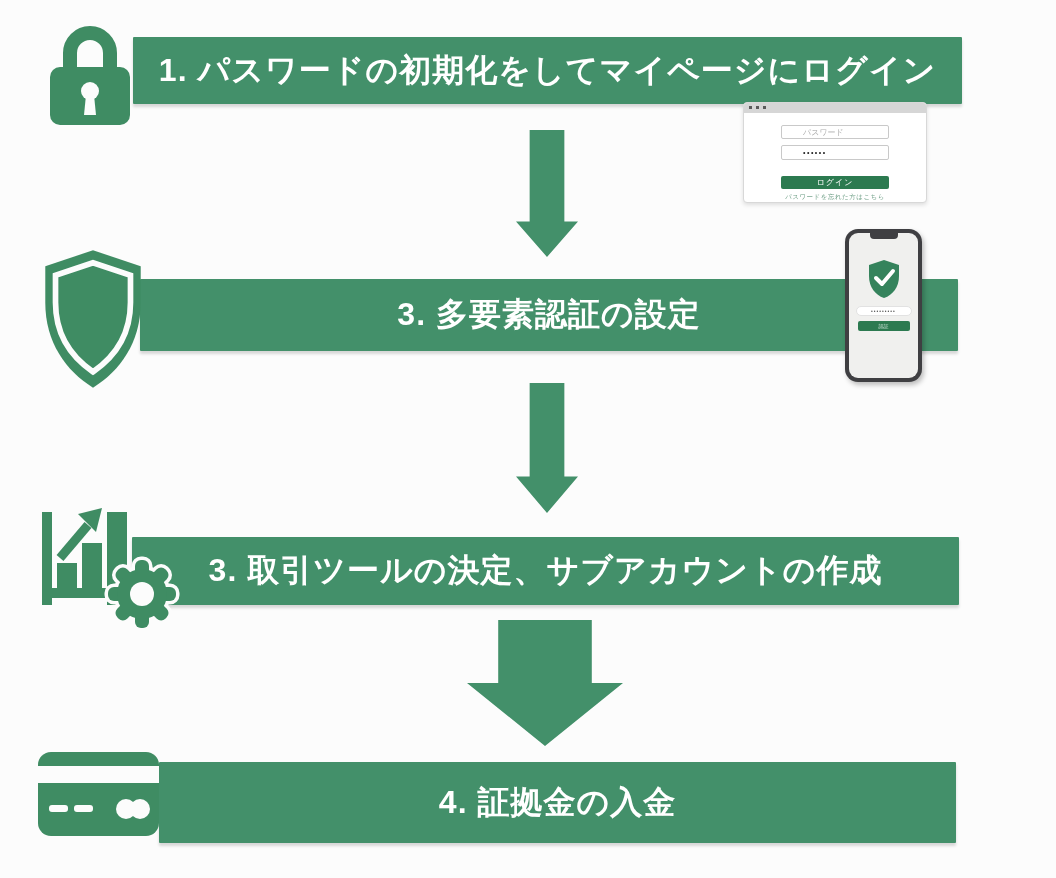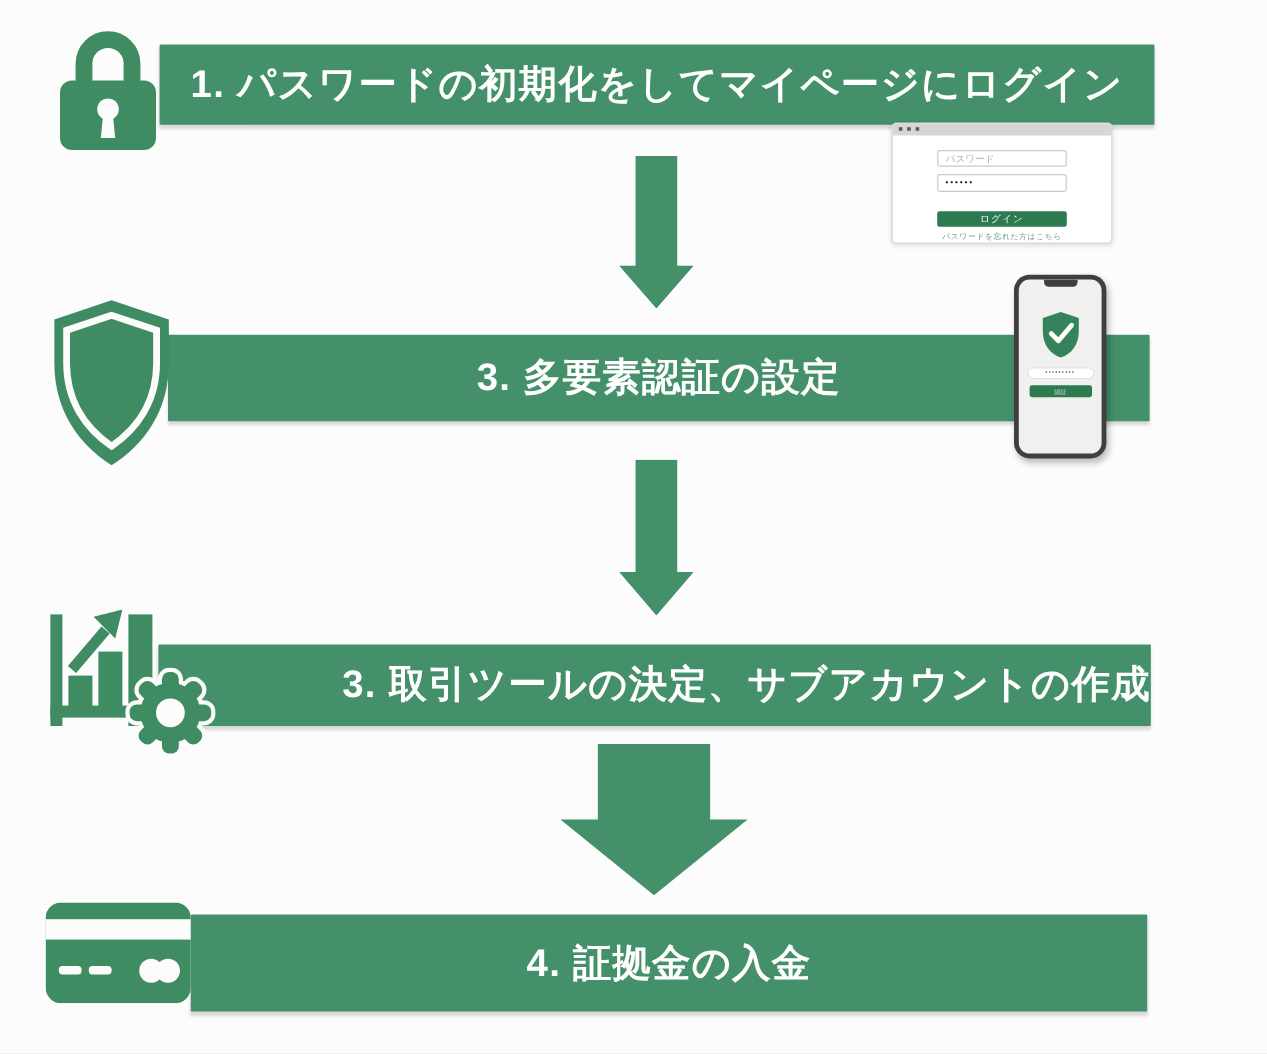--- a/index.html
+++ b/index.html
@@ -26,21 +26,21 @@
     border-radius:1px;
     box-shadow:0 3px 3px rgba(0,0,0,.15);
     display:flex;align-items:center;justify-content:center;
     color:var(--banner-text);
     font-weight:bold;
     letter-spacing:1px;
     z-index:2;
   }
   #banner-1{left:133px;top:37px;width:829px;height:67px;font-size:32px;}
   #banner-2{left:140px;top:279px;width:818px;height:72px;font-size:32px;}
-  #banner-3{left:132px;top:537px;width:827px;height:68px;font-size:32px;justify-content:flex-end;}
+  #banner-3{left:132px;top:537px;width:827px;height:68px;font-size:32px;}
   #banner-4{left:159px;top:762px;width:797px;height:81px;font-size:32px;}
   
   .arrow{
     position:absolute;background:var(--accent);z-index:1;
   }
   .arrow.small{clip-path:polygon(22% 0,78% 0,78% 72%,100% 72%,50% 100%,0 72%,22% 72%);}
   .arrow.big{clip-path:polygon(20% 0,80% 0,80% 50%,100% 50%,50% 100%,0 50%,20% 50%);}
   #arrow-1{left:516px;top:130px;width:62px;height:127px;}
   #arrow-2{left:516px;top:383px;width:62px;height:130px;}
   #arrow-3{left:467px;top:620px;width:156px;height:126px;}
@@ -59,21 +59,21 @@
     z-index:6;display:flex;flex-direction:column;align-items:center;
   }
   #login-titlebar{
     width:100%;height:11px;background:#d6d6d6;
     border-radius:3px 3px 0 0;
     display:flex;align-items:center;gap:4px;padding-left:5px;
   }
   #login-titlebar .dot{width:3px;height:3px;background:#5a5a5a;}
   .mini-input{
     width:108px;height:16px;border:1px solid #c9c9c9;border-radius:2px;
-    background:#fff;display:flex;align-items:center;padding-left:6px;
+    background:#fff;display:flex;align-items:center;padding-left:21px;
     font-size:8px;
   }
   #login-user-input{margin-top:12px;color:#adadad;}
   #login-pass-input{margin-top:6px;color:#222;font-size:7px;letter-spacing:1.5px;}
   #login-button{
     margin-top:16px;width:108px;height:15px;background:var(--accent-dark);
     border-radius:2px;color:#fff;font-size:8px;
     display:flex;align-items:center;justify-content:center;letter-spacing:1px;
   }
   #forgot-link{margin-top:4px;font-size:6.5px;color:#6d9e85;letter-spacing:.5px;}

